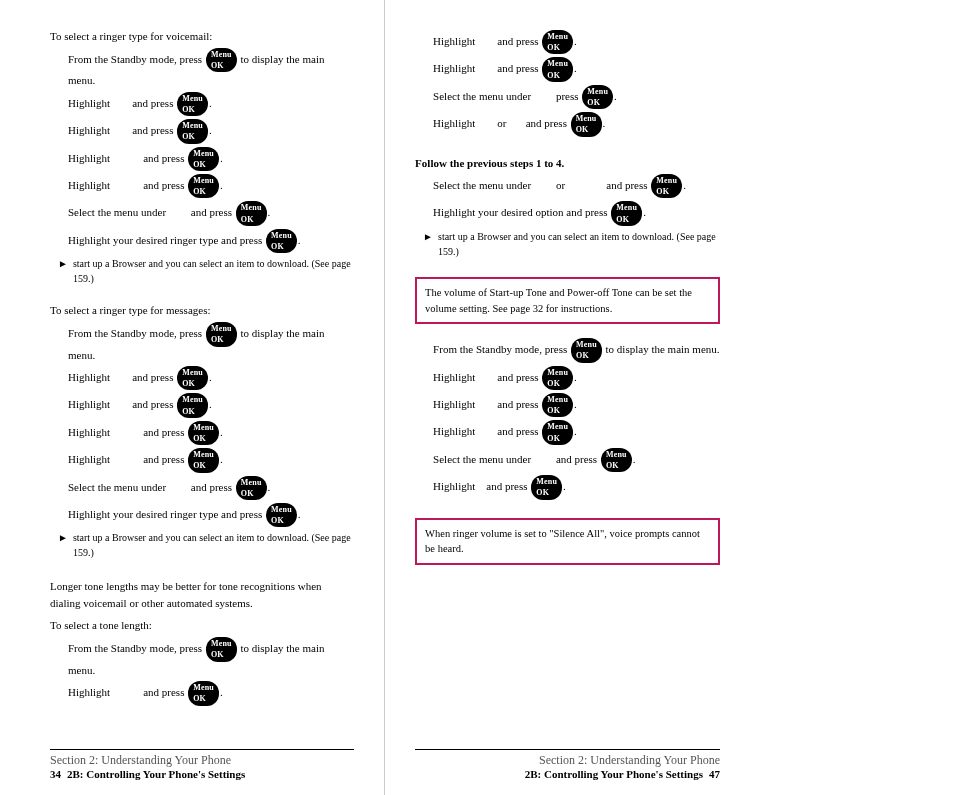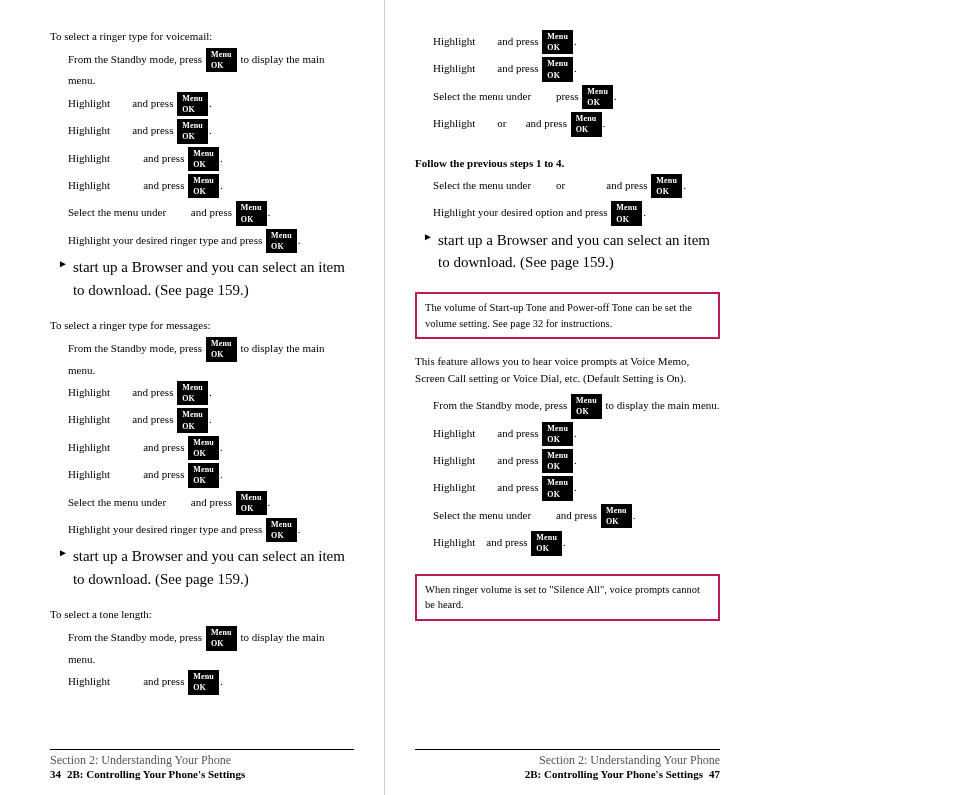--- a/index.html
+++ b/index.html
@@ -49,29 +49,29 @@
       padding-left: 8px;
       margin-bottom: 3px;
     }
     .bullet-arrow {
       color: #000;
       margin-right: 5px;
       font-size: 10px;
       margin-top: 2px;
     }
     .bullet-text {
-      font-size: 15px;
+      font-size: 10px;
       line-height: 1.5;
       flex: 1;
     }
     .menu-btn {
       display: inline-block;
       background: #000;
       color: #fff;
-      border-radius: 0;
+      border-radius: 12px;
       padding: 1px 5px;
       font-size: 8px;
       font-weight: bold;
       line-height: 1.4;
       vertical-align: middle;
       margin: 0 1px;
       letter-spacing: 0.2px;
     }
     .note-box {
       border: 2px solid #be185d;
@@ -175,20 +175,23 @@
       <div class="indent">
         Highlight your desired ringer type and press <span class="menu-btn">Menu<br>OK</span>.
       </div>
       <div class="bullet-line">
         <span class="bullet-arrow">►</span>
         <span class="bullet-text">start up a Browser and you can select an item to download. (See page 159.)</span>
       </div>
     </div>
 
     <div class="section">
+      <div class="indent" style="padding-left:0; margin-bottom:8px;">
+        Longer tone lengths may be better for tone recognitions when dialing voicemail or other automated systems.
+      </div>
       <div class="section-title">To select a tone length:</div>
       <div class="indent">
         From the Standby mode, press <span class="menu-btn">Menu<br>OK</span> to display the main menu.
       </div>
       <div class="indent">
         Highlight &nbsp;&nbsp;&nbsp;&nbsp;&nbsp;&nbsp;&nbsp;&nbsp;&nbsp;&nbsp; and press <span class="menu-btn">Menu<br>OK</span>.
       </div>
     </div>
 
     <div class="footer">
@@ -236,23 +239,20 @@
         <span class="bullet-arrow">►</span>
         <span class="bullet-text">start up a Browser and you can select an item to download. (See page 159.)</span>
       </div>
     </div>
 
     <div class="note-box">
       <span>The volume of Start-up Tone and Power-off Tone can be set the volume setting. See page 32 for instructions.</span>
     </div>
 
     <div class="section" style="margin-top:14px;">
-      <div class="indent" style="padding-left:0; margin-bottom:8px;">
-        This feature allows you to hear voice prompts at Voice Memo, Screen Call setting or Voice Dial, etc. (Default Setting is On).
-      </div>
 
       <div class="indent">
         From the Standby mode, press <span class="menu-btn">Menu<br>OK</span> to display the main menu.
       </div>
       <div class="indent">
         Highlight &nbsp;&nbsp;&nbsp;&nbsp;&nbsp;&nbsp; and press <span class="menu-btn">Menu<br>OK</span>.
       </div>
       <div class="indent">
         Highlight &nbsp;&nbsp;&nbsp;&nbsp;&nbsp;&nbsp; and press <span class="menu-btn">Menu<br>OK</span>.
       </div>

